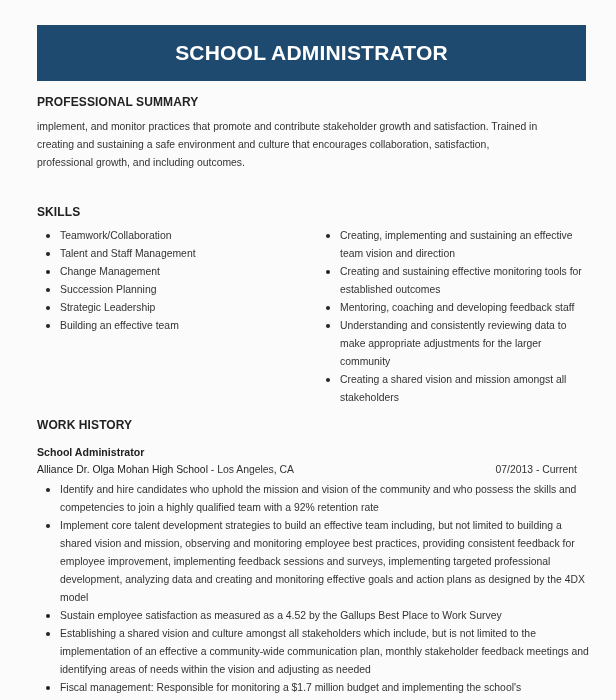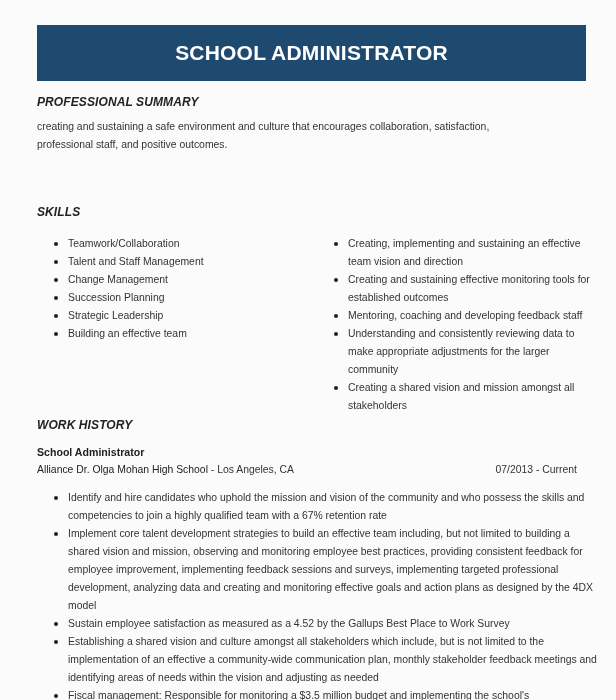--- a/index.html
+++ b/index.html
@@ -16,27 +16,26 @@
     display: flex; align-items: center; justify-content: center;
   }
   .header h1 {
     margin: 0; color: #ffffff; font-size: 21px; font-weight: bold;
     letter-spacing: 0.2px;
   }
   .section-title {
     position: absolute; left: 37px;
     font-size: 12px; font-weight: bold; color: #222;
     letter-spacing: 0.1px;
-    font-style: italic;
   }
   .para {
     position: absolute; left: 37px; width: 550px;
     font-size: 10.4px; line-height: 18px; color: #333;
   }
-  ul { list-style: none; margin: 8px; padding: 0; }
+  ul { list-style: none; margin: 0; padding: 0; }
   li { position: relative; padding-left: 20px; font-size: 10.4px; line-height: 18px; color: #333; }
   li .bullet {
     position: absolute; left: 6px; top: 7px; width: 4px; height: 4px;
     border-radius: 50%; background: #222;
   }
   .skills-left { position: absolute; left: 40px; top: 227px; width: 260px; }
   .skills-right { position: absolute; left: 320px; top: 227px; width: 265px; }
   .job-title {
     position: absolute; left: 37px; top: 446px;
     font-size: 10.6px; font-weight: bold; color: #222;
@@ -52,22 +51,23 @@
 </style>
 </head>
 <body>
 
 <div class="header">
   <h1>SCHOOL ADMINISTRATOR</h1>
 </div>
 
 <div class="section-title" style="top:95px;">PROFESSIONAL SUMMARY</div>
 <div class="para" style="top:118px;">
+  <div>implement, and monitor practices that promote and contribute stakeholder growth and satisfaction. Trained in</div>
   <div>creating and sustaining a safe environment and culture that encourages collaboration, satisfaction,</div>
-  <div>professional staff, and positive outcomes.</div>
+  <div>professional growth, and including outcomes.</div>
 </div>
 
 <div class="section-title" style="top:205px;">SKILLS</div>
 
 <ul class="skills-left">
   <li><span class="bullet"></span><span>Teamwork/Collaboration</span></li>
   <li><span class="bullet"></span><span>Talent and Staff Management</span></li>
   <li><span class="bullet"></span><span>Change Management</span></li>
   <li><span class="bullet"></span><span>Succession Planning</span></li>
   <li><span class="bullet"></span><span>Strategic Leadership</span></li>
@@ -84,18 +84,18 @@
 
 <div class="section-title" style="top:418px;">WORK HISTORY</div>
 
 <div class="job-title">School Administrator</div>
 <div class="job-line">
   <span><span class="company">Alliance Dr. Olga Mohan High School</span><span class="loc"> - Los Angeles, CA</span></span>
   <span class="dates">07/2013 - Current</span>
 </div>
 
 <ul class="work-bullets">
-  <li><span class="bullet"></span><span>Identify and hire candidates who uphold the mission and vision of the community and who possess the skills and competencies to join a highly qualified team with a 67% retention rate</span></li>
+  <li><span class="bullet"></span><span>Identify and hire candidates who uphold the mission and vision of the community and who possess the skills and competencies to join a highly qualified team with a 92% retention rate</span></li>
   <li><span class="bullet"></span><span>Implement core talent development strategies to build an effective team including, but not limited to building a shared vision and mission, observing and monitoring employee best practices, providing consistent feedback for employee improvement, implementing feedback sessions and surveys, implementing targeted professional development, analyzing data and creating and monitoring effective goals and action plans as designed by the 4DX model</span></li>
   <li><span class="bullet"></span><span>Sustain employee satisfaction as measured as a 4.52 by the Gallups Best Place to Work Survey</span></li>
   <li><span class="bullet"></span><span>Establishing a shared vision and culture amongst all stakeholders which include, but is not limited to the implementation of an effective a community-wide communication plan, monthly stakeholder feedback meetings and identifying areas of needs within the vision and adjusting as needed</span></li>
-  <li><span class="bullet"></span><span>Fiscal management: Responsible for monitoring a $3.5 million budget and implementing the school's</span></li>
+  <li><span class="bullet"></span><span>Fiscal management: Responsible for monitoring a $1.7 million budget and implementing the school's</span></li>
 </ul>
 
 </body></html>

